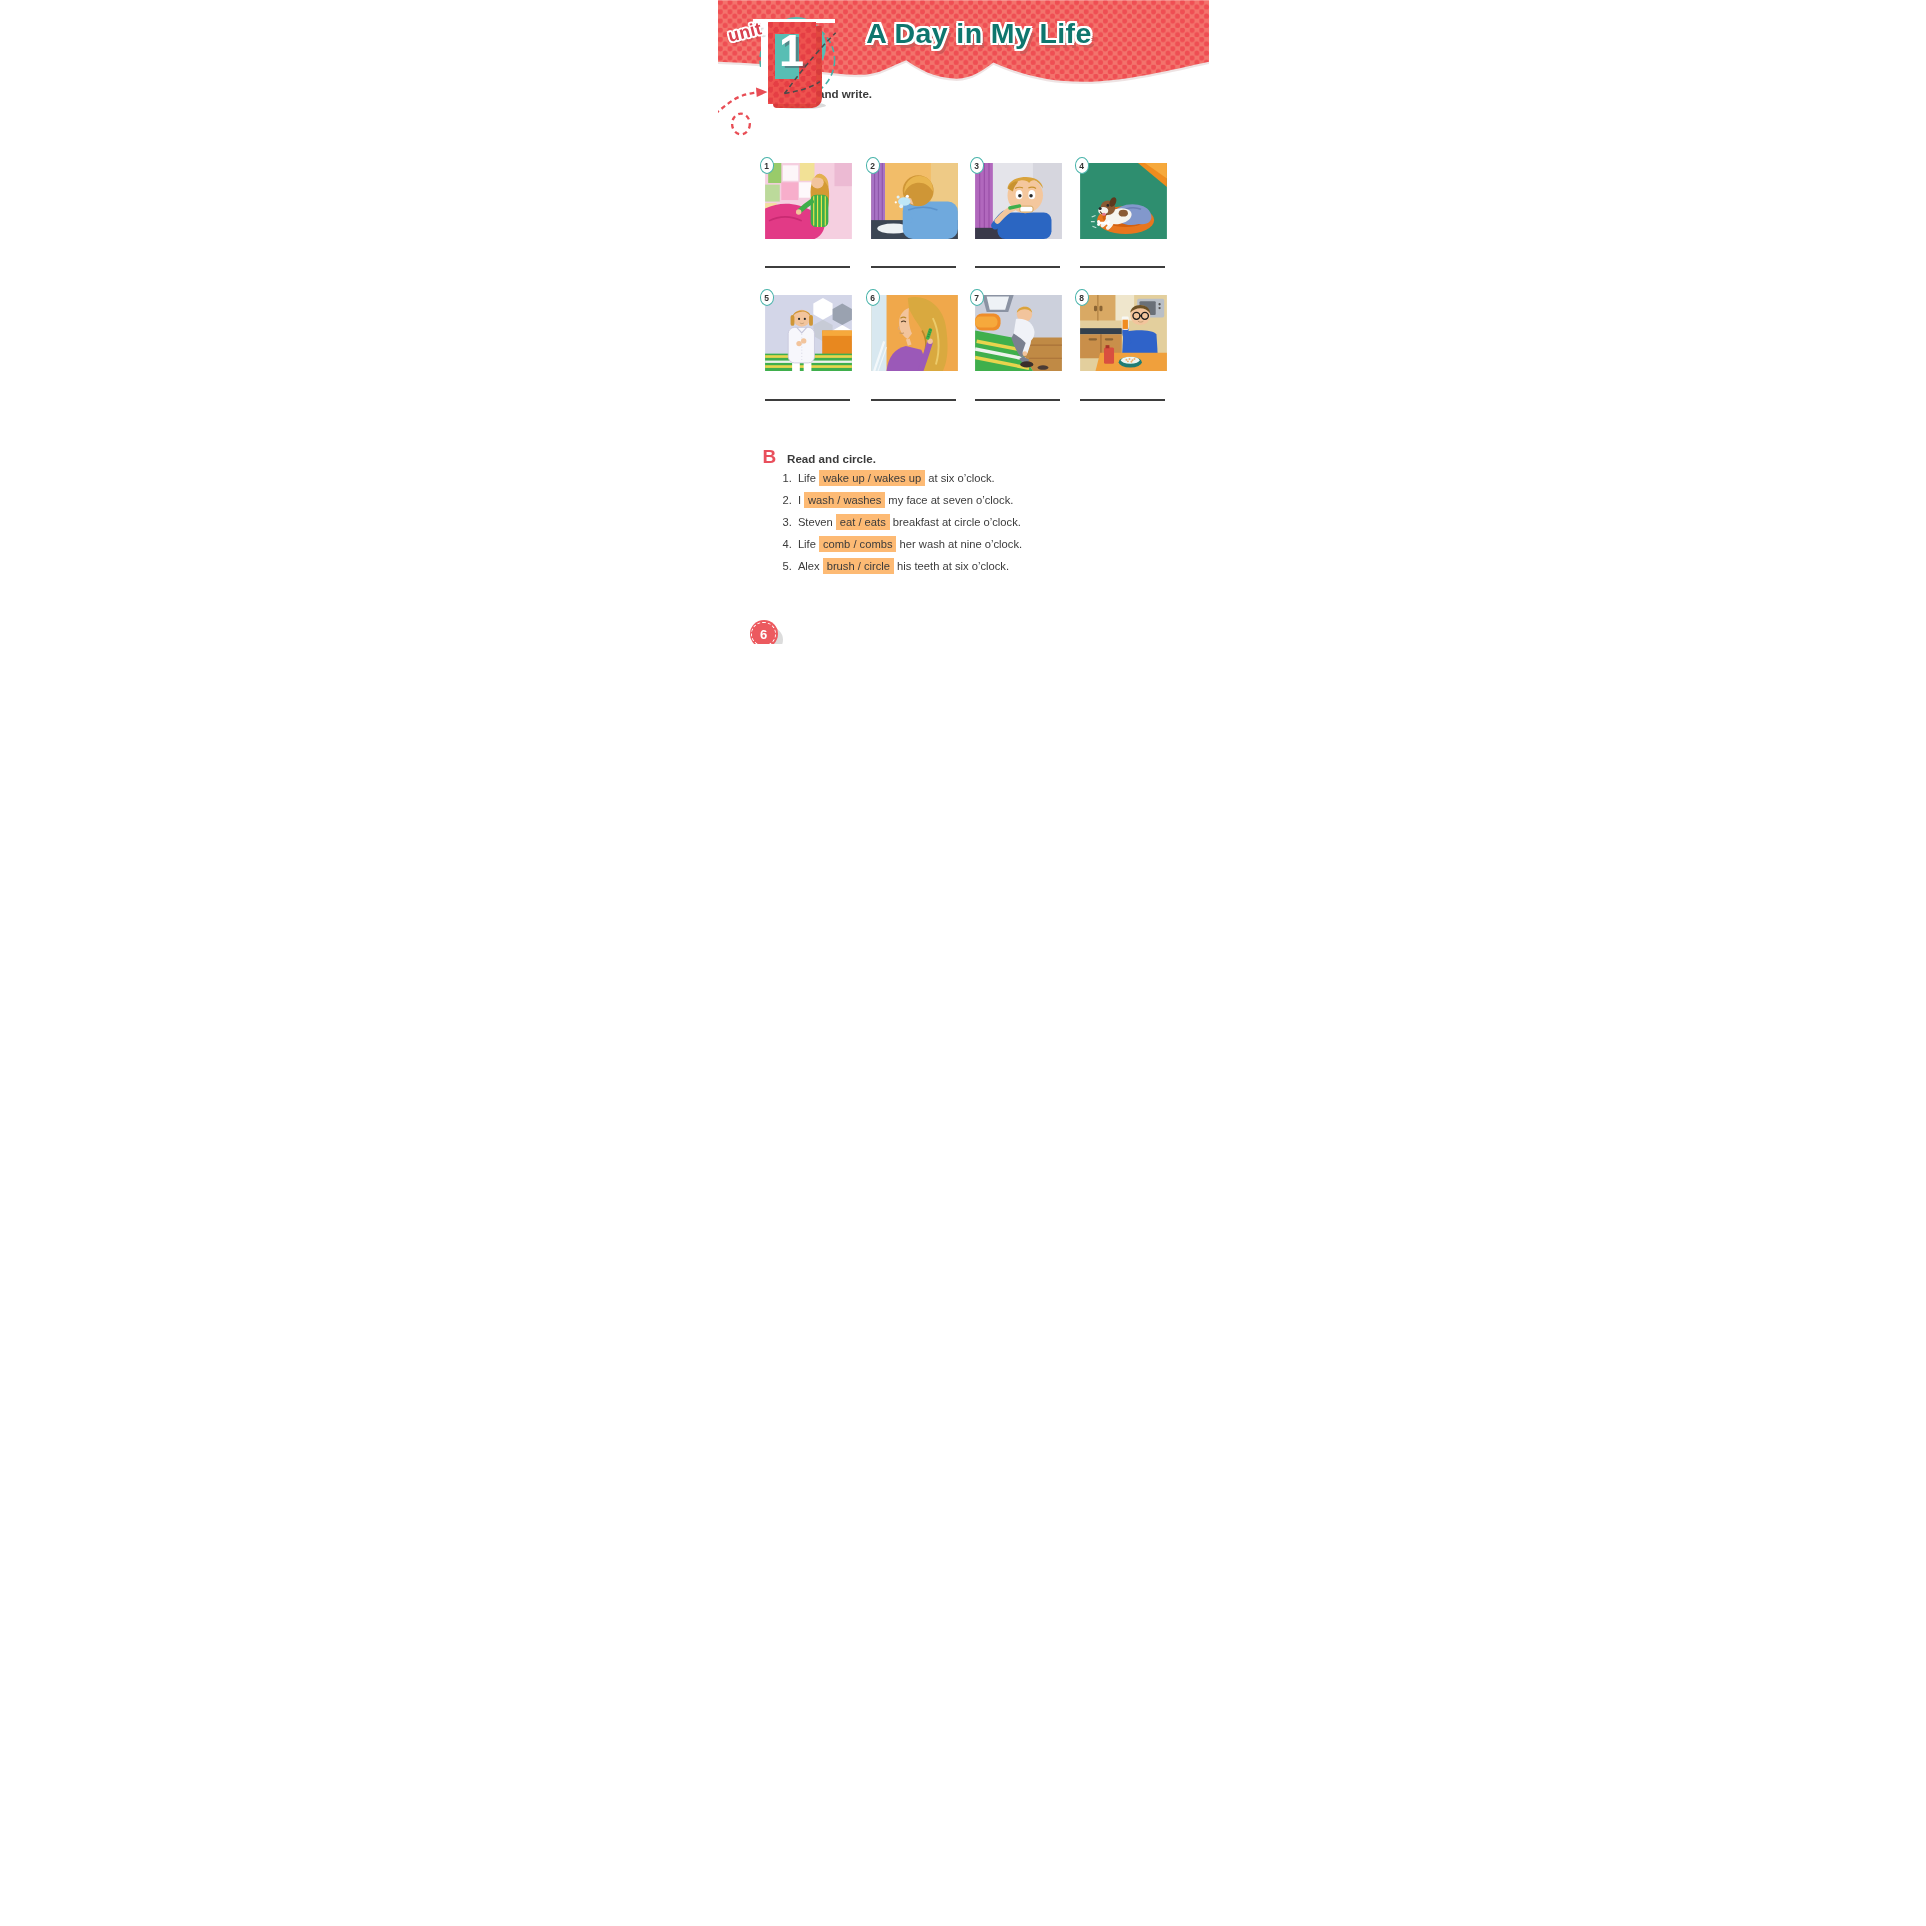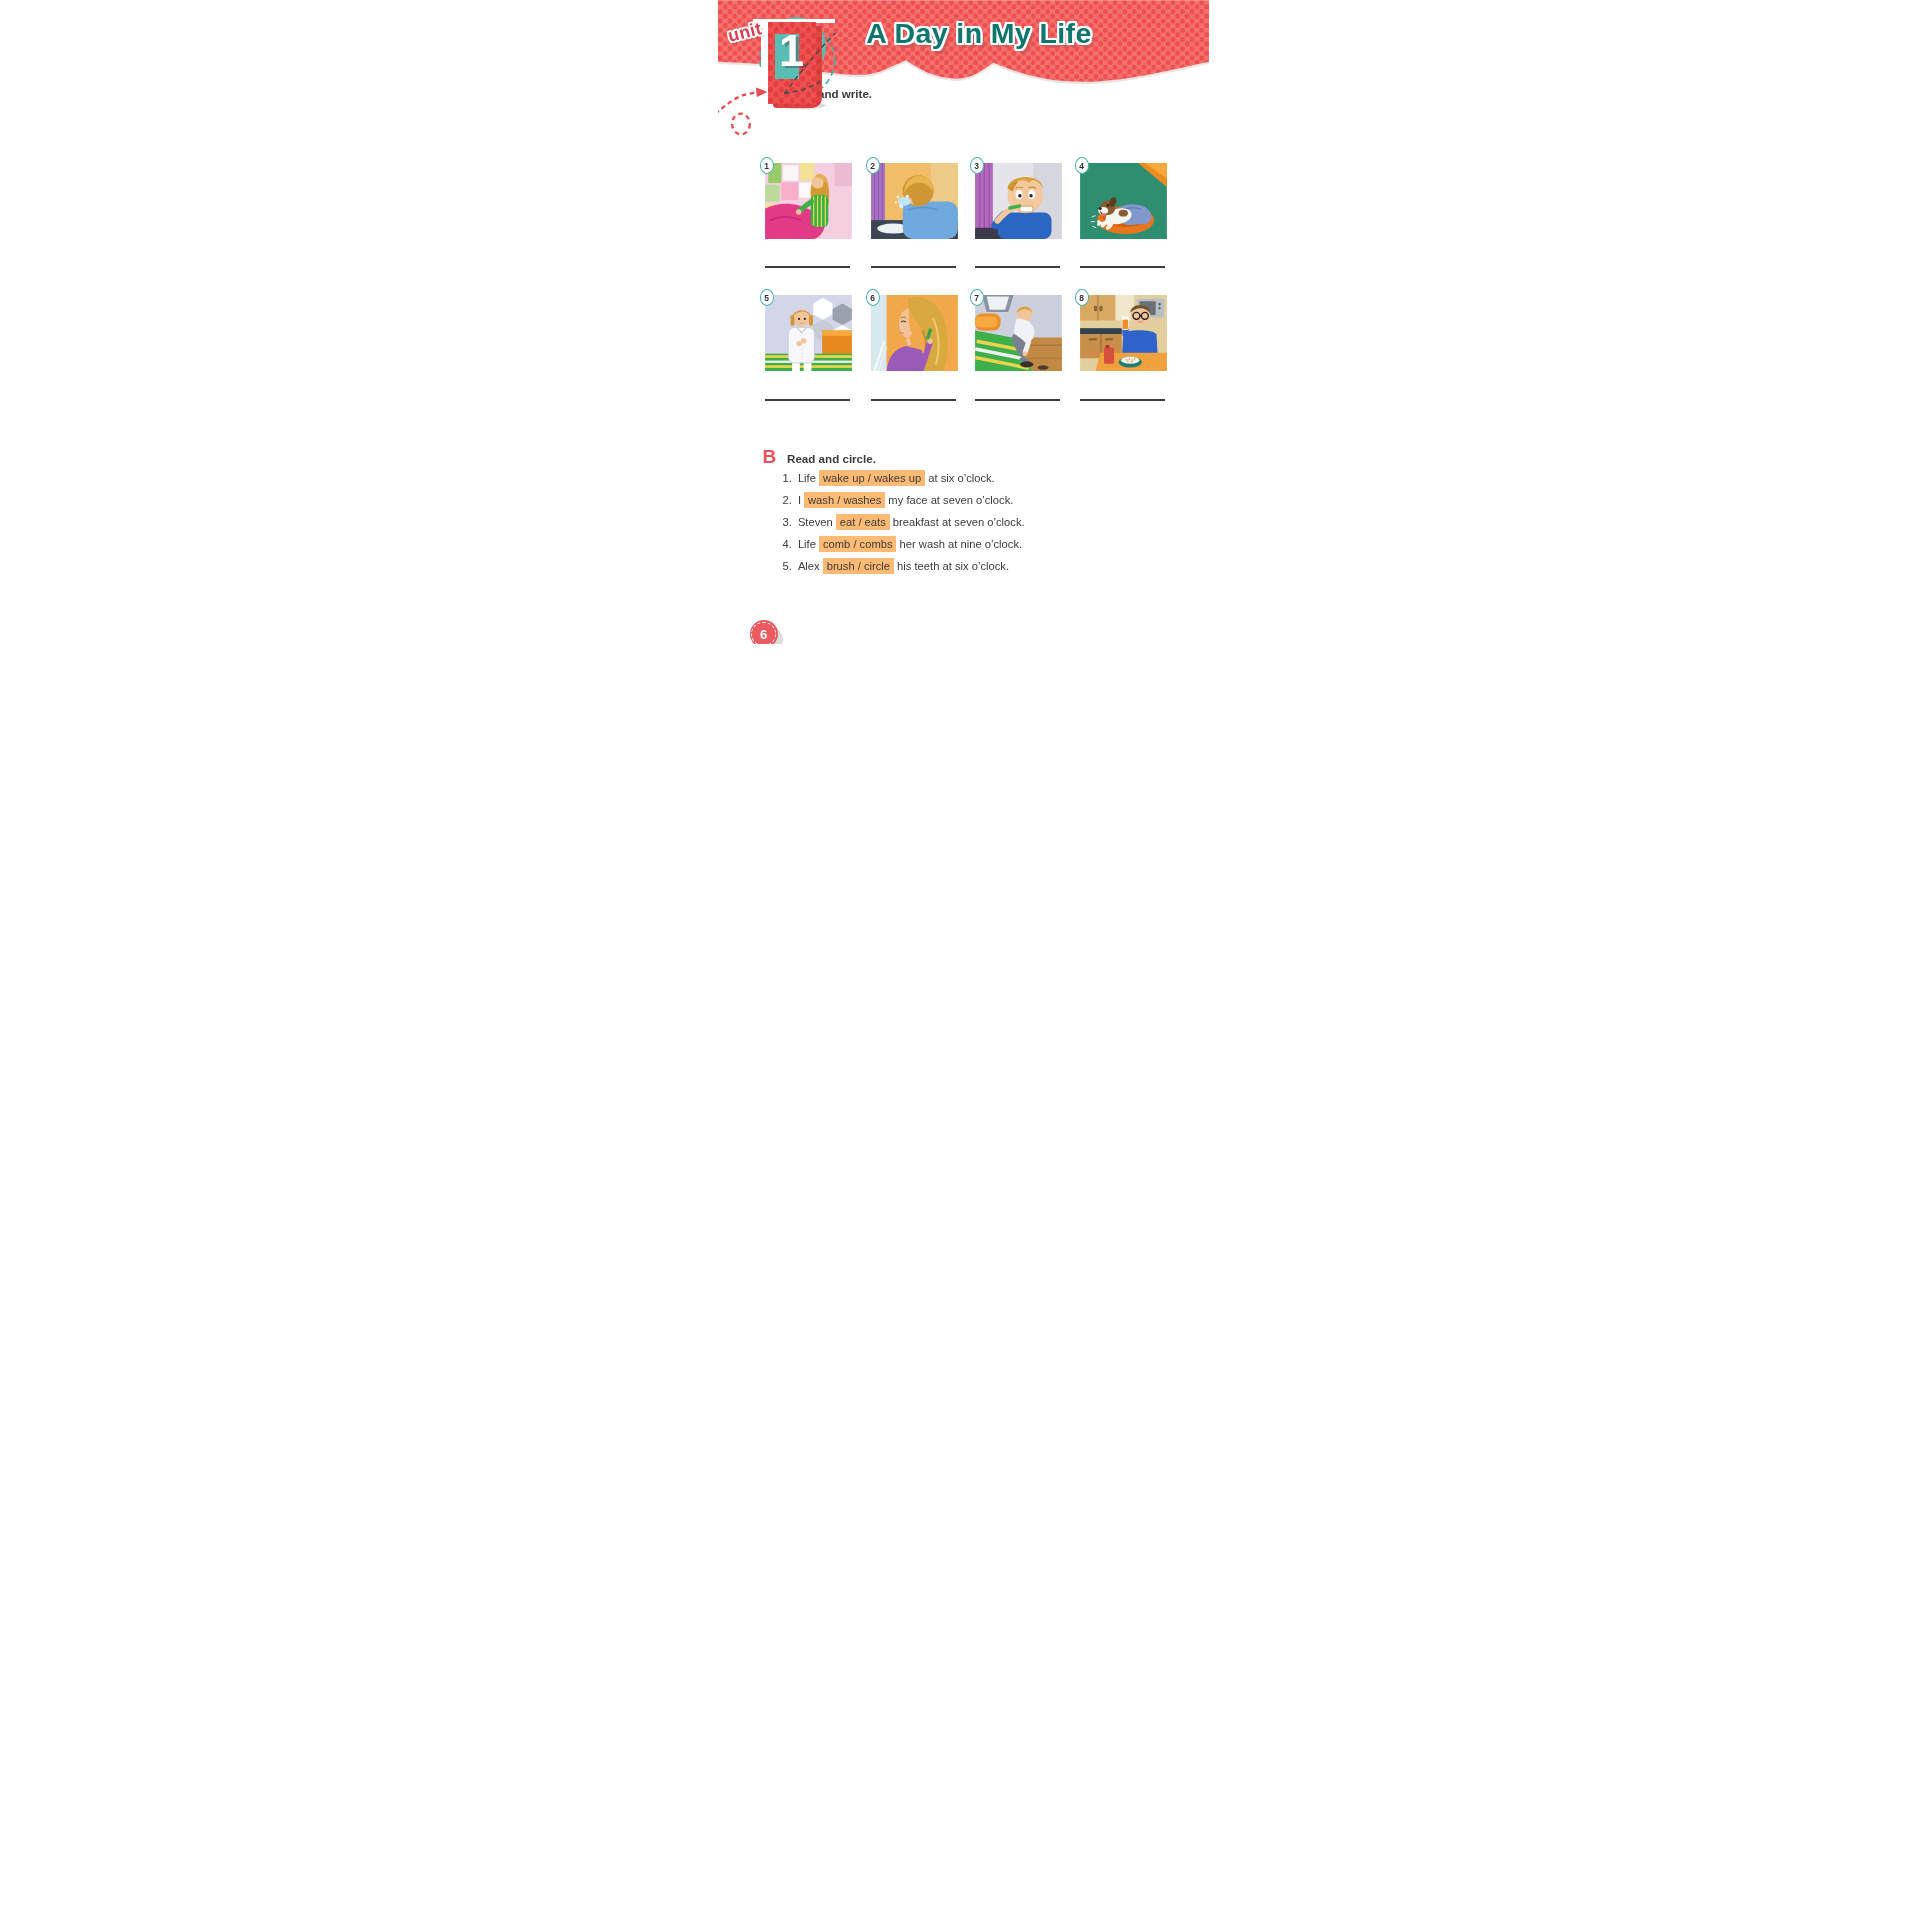--- a/index.html
+++ b/index.html
@@ -380,21 +380,21 @@
   </div>
 
   <div class="sentences">
     <div class="sentence">
       <span class="s-num">1.</span><span>Life </span><span class="choice">wake up / wakes up</span><span> at six o’clock.</span>
     </div>
     <div class="sentence">
       <span class="s-num">2.</span><span>I </span><span class="choice">wash / washes</span><span> my face at seven o’clock.</span>
     </div>
     <div class="sentence">
-      <span class="s-num">3.</span><span>Steven </span><span class="choice">eat / eats</span><span> breakfast at seven o’clock.</span>
+      <span class="s-num">3.</span><span>Steven </span><span class="choice">eat / eats</span><span> breakfast at circle o’clock.</span>
     </div>
     <div class="sentence">
       <span class="s-num">4.</span><span>Life </span><span class="choice">comb / combs</span><span> her wash at nine o’clock.</span>
     </div>
     <div class="sentence">
       <span class="s-num">5.</span><span>Alex </span><span class="choice">brush / circle</span><span> his teeth at six o’clock.</span>
     </div>
   </div>
 
   <div class="page-badge">

